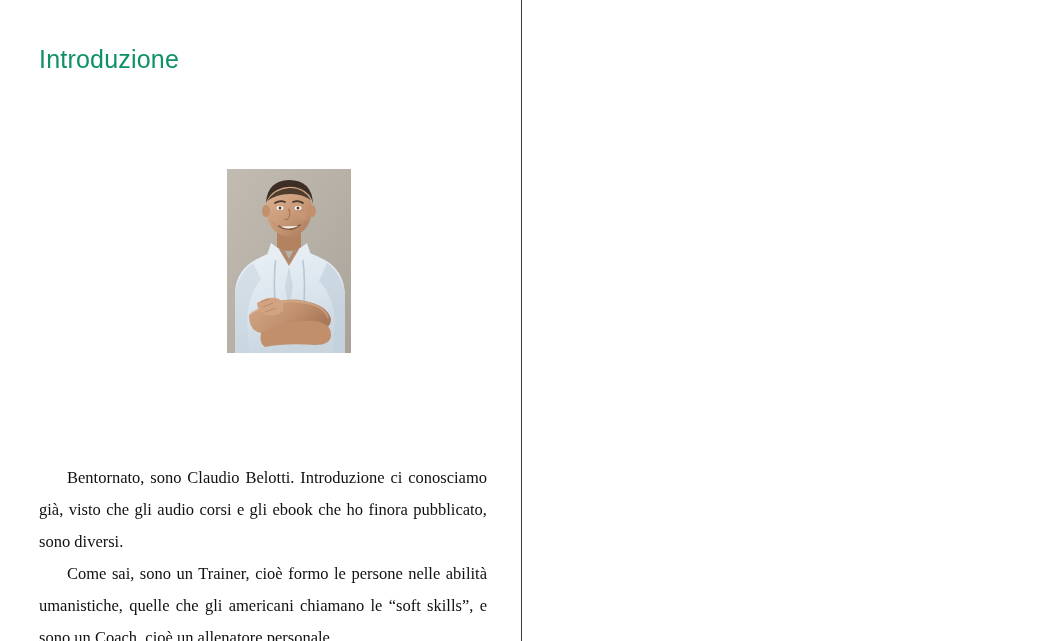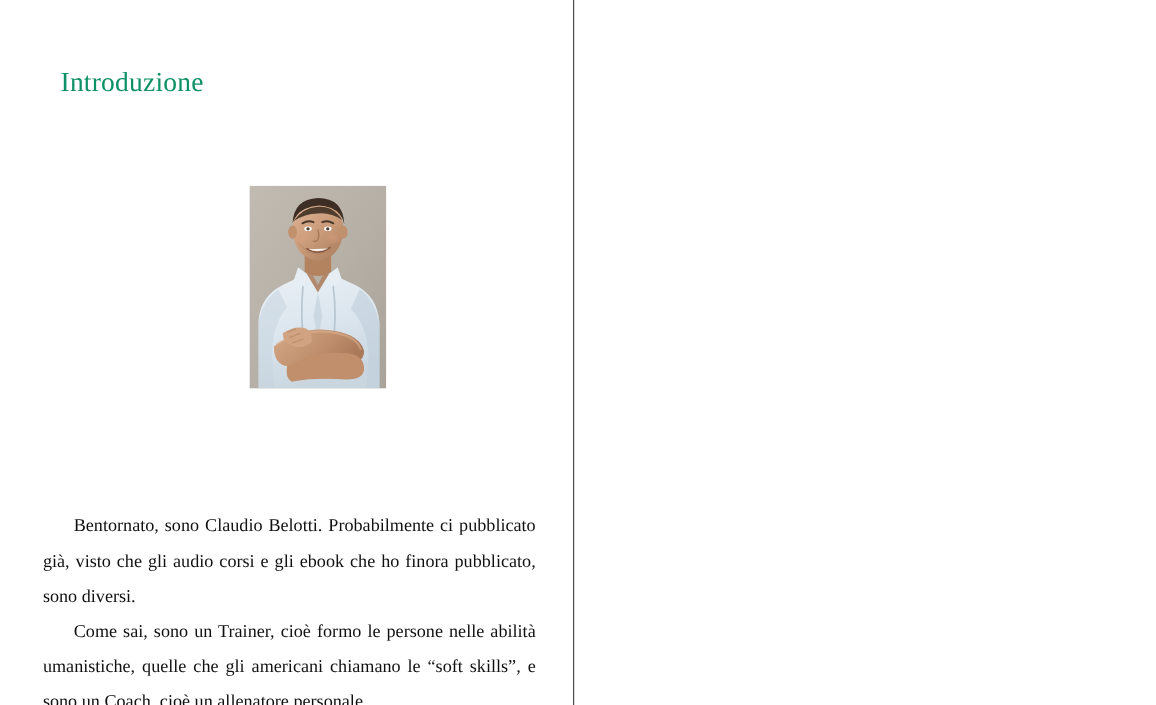--- a/index.html
+++ b/index.html
@@ -38,22 +38,22 @@
     width: 1px;
     height: 641px;
     background: #3a3a3a;
   }
 
   
   .chapter-title {
     position: absolute;
     left: 39px;
     top: 46px;
-    margin: 16px;
-    font-family: Liberation Serif, serif;
+    margin: 0;
+    font-family: Liberation Sans, sans-serif;
     font-size: 25px;
     font-weight: 400;
     line-height: 1.1;
     letter-spacing: 0.2px;
     color: #0f9167;
     white-space: nowrap;
   }
 
   .portrait-figure {
     position: absolute;
@@ -180,21 +180,21 @@
         <path d="M62 40 Q64 47 61 50 Q59 51 58 50" stroke="#a9785a" stroke-width="1.3" fill="none" stroke-linecap="round"></path>
 
         <path d="M52 57 Q62 64 73 56" stroke="#8b5a44" stroke-width="1.6" fill="none" stroke-linecap="round"></path>
         <path d="M53.5 57.5 Q62 61.5 71.5 57" fill="#f4f0ea"></path>
 
         <path d="M44 52 Q62 72 80 52" stroke="#b07f5d" stroke-width="1" fill="none" opacity="0.45"></path>
       </svg>
     </figure>
 
     <div class="left-body">
-      <p class="para">Bentornato, sono Claudio Belotti. Probabilmente ci pubblicato già, visto che gli audio corsi e gli ebook che ho finora pubblicato, sono diversi.</p>
+      <p class="para">Bentornato, sono Claudio Belotti. Introduzione ci conosciamo già, visto che gli audio corsi e gli ebook che ho finora pubblicato, sono diversi.</p>
       <p class="para">Come sai, sono un Trainer, cioè formo le persone nelle abilità umanistiche, quelle che gli americani chiamano le “soft skills”, e sono un Coach, cioè un allenatore personale.</p>
     </div>
 
   </div>
 
   <div class="gutter-divider"></div>
 
   <div class="page page-right">
     
   </div>

